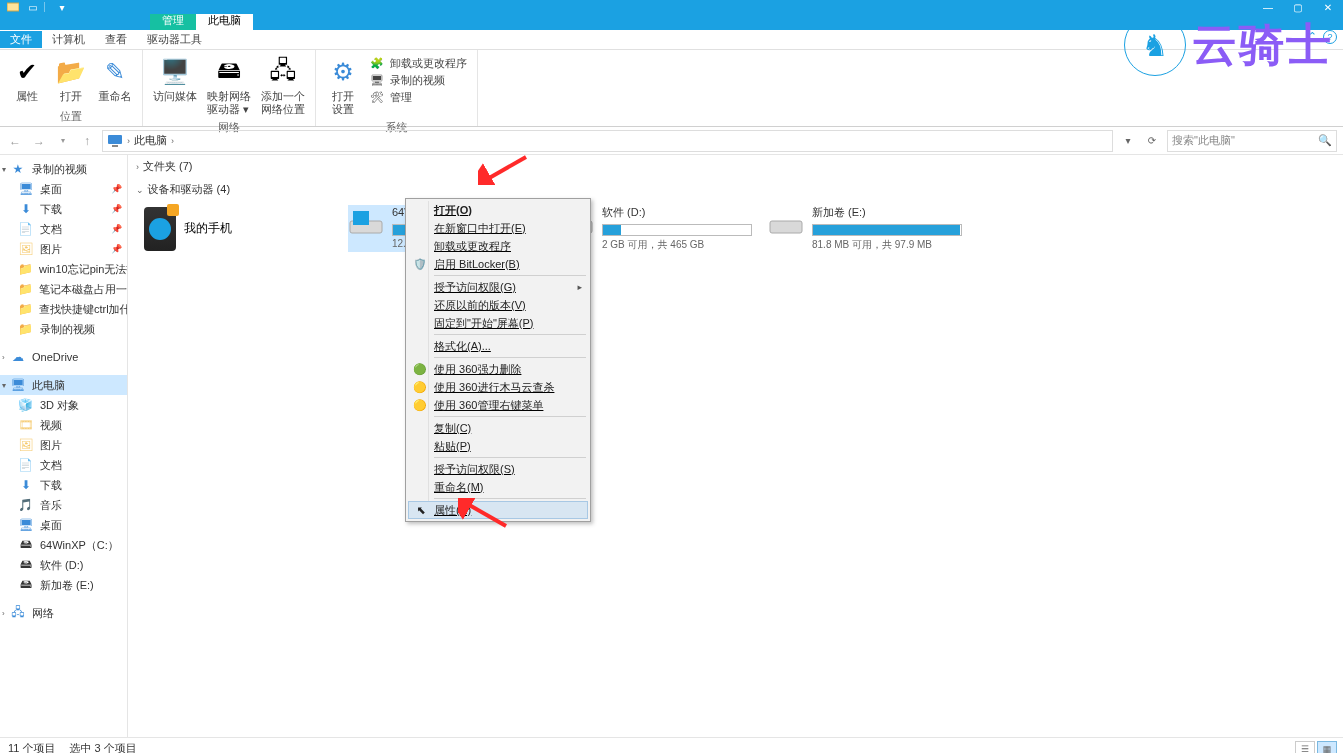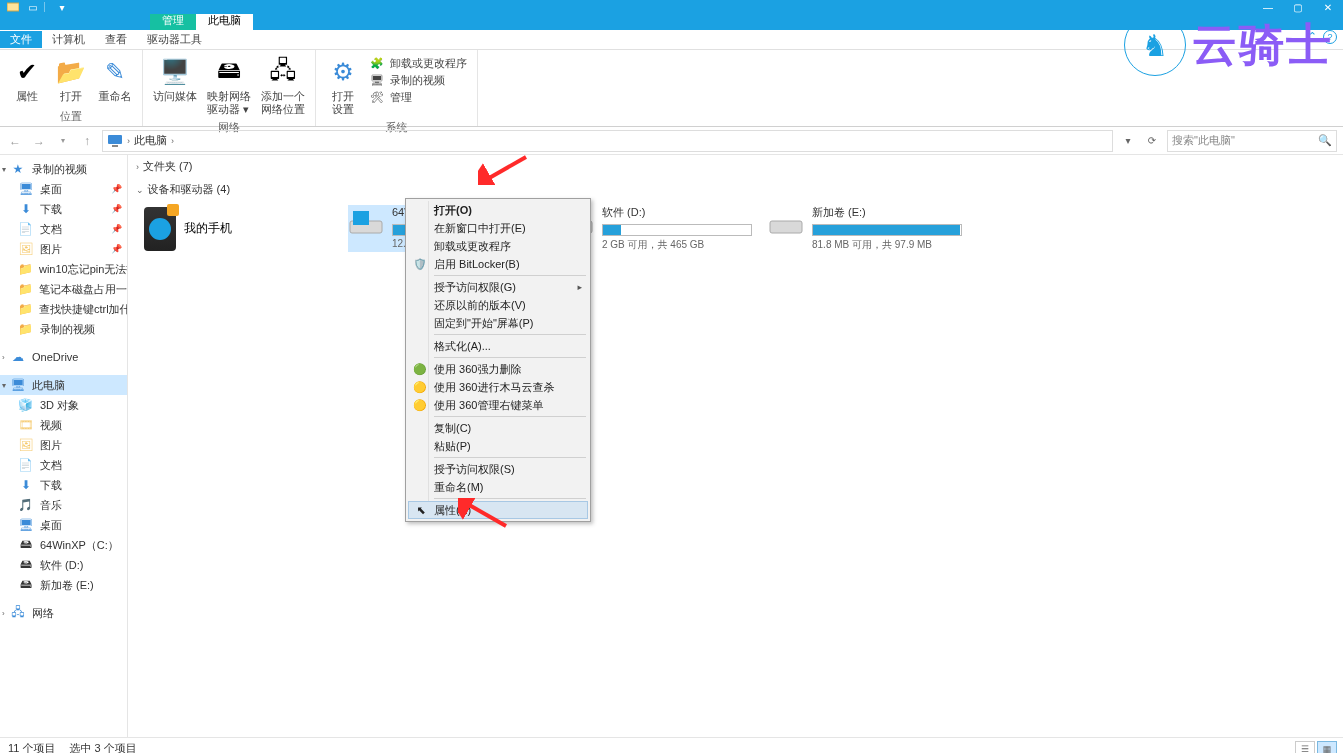--- a/index.html
+++ b/index.html
@@ -82,21 +82,21 @@
 
 .preview { width: 210px; border-left: 1px solid #e5e5e5; display: flex; align-items: center; justify-content: center; color: #888; font-size: 11px; }
 
 
 .statusbar { height: 22px; border-top: 1px solid #e5e5e5; display: flex; align-items: center; padding: 0 8px; font-size: 11px; color: #333; gap: 14px; position: relative; }
 .statusbar .view-icons { position: absolute; right: 6px; display: flex; gap: 2px; }
 .statusbar .view-icons div { width: 20px; height: 16px; border: 1px solid #ccc; display:flex; align-items:center; justify-content:center; font-size:9px; color:#666; }
 .statusbar .view-icons div.active { background:#cde8ff; border-color:#7ab8e0; }
 
 
-.ctx { position: absolute; left: 405px; top: 198px; width: 186px; background: #f2f2f2; border: 1px solid #a0a0a0; box-shadow: 2px 2px 4px rgba(0,0,0,0.25); z-index: 100; padding: 2px; }
+.ctx { position: absolute; left: 405px; top: 198px; width: 186px; background: #f2f2f2; border: 1px solid #a0a0a0; box-shadow: 2px 2px 4px rgba(0,0,0,0.25); z-index: 100; padding: 2px; text-decoration: underline; }
 .ctx .item { display: flex; align-items: center; padding: 2px 6px 2px 26px; font-size: 11px; color: #222; position: relative; height: 18px; }
 .ctx .item.bold { font-weight: bold; }
 .ctx .item.hover { background: #d8e6f2; border: 1px solid #a8c8e4; padding: 1px 5px 1px 25px; }
 .ctx .item .ic { position: absolute; left: 4px; width: 16px; height: 16px; display: flex; align-items: center; justify-content: center; font-size: 11px; }
 .ctx .item .arrow { position: absolute; right: 6px; font-size: 9px; color: #555; }
 .ctx .sep { height: 1px; background: #d0d0d0; margin: 2px 2px 2px 26px; }
 .ctx .gutter { position: absolute; left: 22px; top: 2px; bottom: 2px; width: 1px; background: #e0e0e0; }
 
 
 .red-arrow { position: absolute; z-index: 200; }

